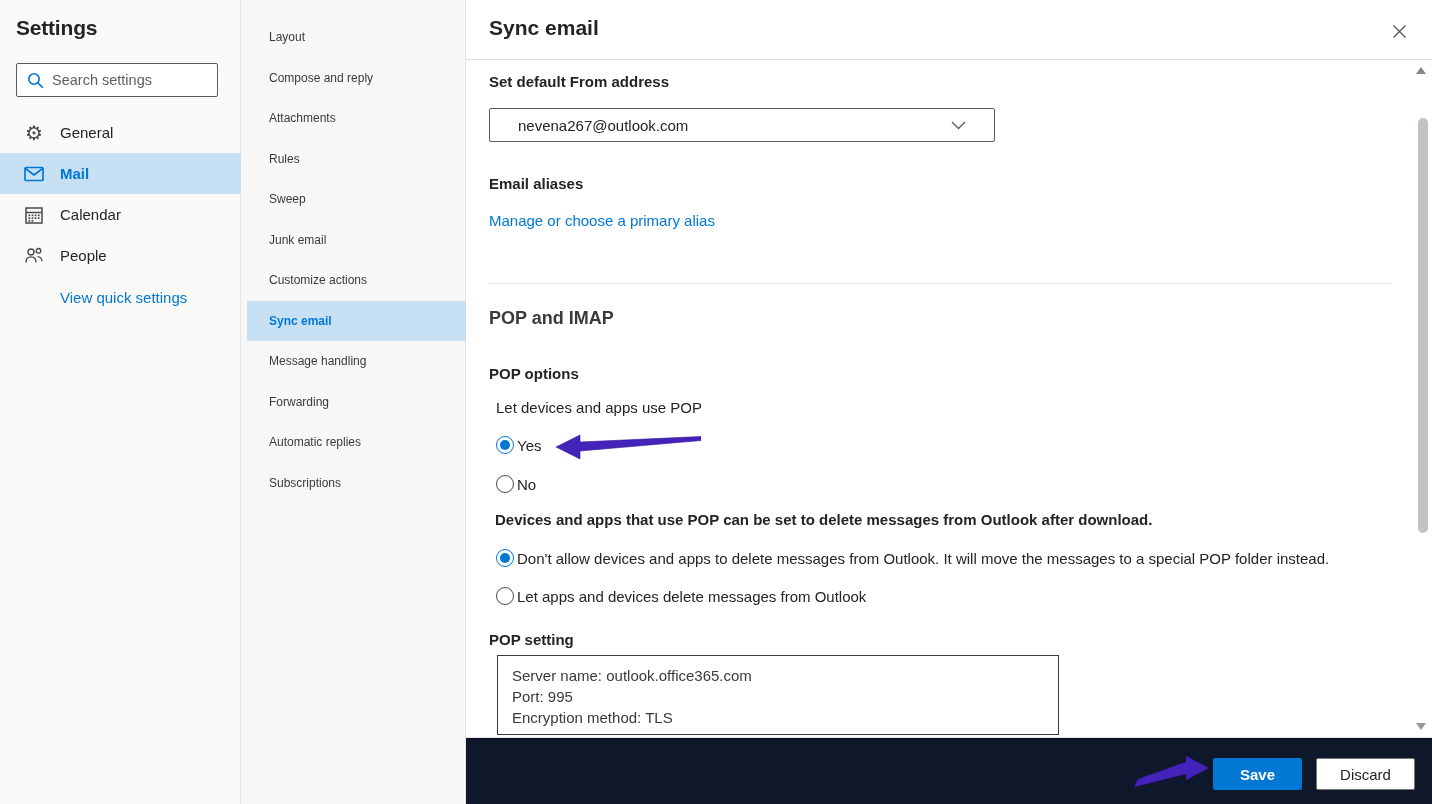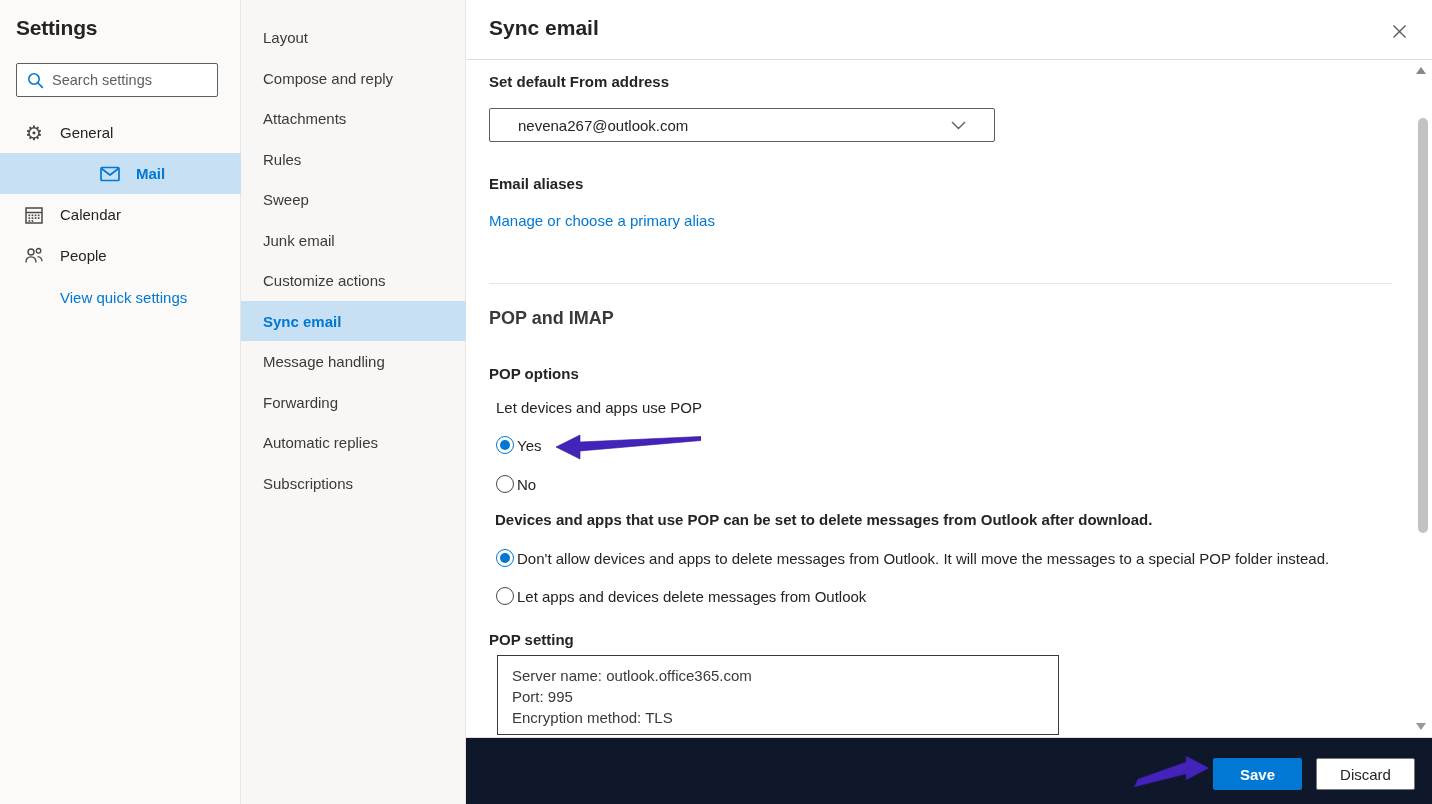--- a/index.html
+++ b/index.html
@@ -15,21 +15,21 @@
   .nav-item { position:absolute; left:0; width:241px; height:41px; display:flex; align-items:center; cursor:pointer; }
   .nav-item .ni-icon { width:20px; margin-left:24px; display:flex; align-items:center; justify-content:center; color:#4a4846; }
   .nav-item .ni-label { margin-left:16px; font-size:15px; color:#252423; }
   .nav-item.sel { background:#c7e0f4; }
   .nav-item.sel .ni-label { color:#0078d4; font-weight:700; }
   .quick-link { position:absolute; left:60px; top:289px; font-size:15px; color:#0078d4; cursor:pointer; text-decoration:none; }
   .gear-glyph { font-size:20px; line-height:20px; color:#4a4846; }
 
   
   .col2 { position:absolute; left:241px; top:0; width:225px; height:804px; background:#f8f7f6; border-right:1px solid #e8e6e4; }
-  .cat { position:absolute; left:0; width:225px; height:40px; display:flex; align-items:center; padding-left:22px; font-size:15px; color:#3b3a39; cursor:pointer; }
+  .cat { position:absolute; left:6px; width:225px; height:40px; display:flex; align-items:center; padding-left:22px; font-size:12px; color:#3b3a39; cursor:pointer; }
   .cat.sel { background:#c7e0f4; color:#0078d4; font-weight:700; }
 
   
   .main { position:absolute; left:466px; top:0; width:966px; height:804px; background:#fff; }
   .m-header { position:absolute; left:0; top:0; width:966px; height:60px; border-bottom:1px solid #e1dfdd; background:#fff; }
   .m-title { position:absolute; left:23px; top:16px; font-size:21px; font-weight:700; color:#252423; }
   .close-btn { position:absolute; right:22px; top:20px; width:22px; height:22px; display:flex; align-items:center; justify-content:center; cursor:pointer; }
 
   .lbl { position:absolute; font-size:15px; font-weight:700; color:#252423; }
   .txt { position:absolute; font-size:15px; color:#252423; }
@@ -77,21 +77,21 @@
       </svg>
       <input type="text" placeholder="Search settings" style="">
     </div>
 
     <div class="nav-item" style="top:112px;">
       <span class="ni-icon">
           <span class="gear-glyph">⚙</span>
         </span>
       <span class="ni-label">General</span>
     </div>
-    <div class="nav-item sel" style="top:153px;justify-content:center;">
+    <div class="nav-item sel" style="top:153px;">
       <span class="ni-icon">
         <svg width="20" height="16" viewBox="0 0 20 16">
           <rect x="1" y="1.5" width="18" height="13" rx="1" fill="none" stroke="#0078d4" stroke-width="1.7"></rect>
           <path d="M1.5,2.5 L10,9 L18.5,2.5" fill="none" stroke="#0078d4" stroke-width="1.7" stroke-linejoin="round"></path>
         </svg>
       </span>
       <span class="ni-label">Mail</span>
     </div>
     <div class="nav-item" style="top:194px;">
       <span class="ni-icon">

